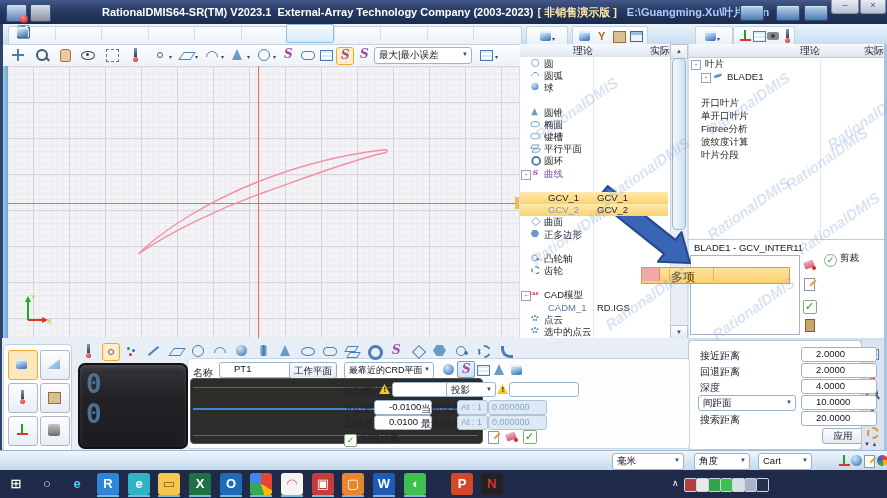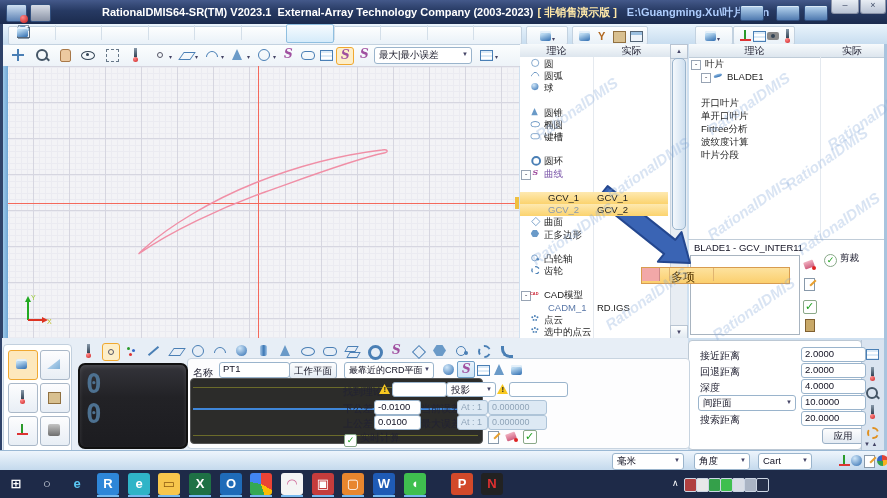--- a/index.html
+++ b/index.html
@@ -106,21 +106,21 @@
       linear-gradient(#ebebf1 1px,transparent 1px),linear-gradient(90deg,#ebebf1 1px,transparent 1px);
     background-size:36px 36px,36px 36px,6px 6px,6px 6px;
     background-position:0 0,25px 0,1px 1px,1px 1px;}
   #vp-hline{position:absolute;left:0;top:137px;width:511px;height:1px;background:#f4695c}
   #vp-vline{position:absolute;left:250px;top:0;width:1px;height:274px;background:#f4695c}
   #vp-tick{position:absolute;left:507px;top:131px;width: 4px;height:12px;background:#f0c040}
   #edge-dark{position:absolute;left:0;top:24px;width:3px;height:426px;background:#2f4268}
   #edge-cyan{position:absolute;left:3px;top:66px;width:5px;height:274px;background:linear-gradient(90deg,#9cc8e8,#6fa6d4)}
   
   .phead{position:absolute;top:44px;height:13px;background:linear-gradient(#f7fafc,#dde6ee);
-    border-bottom:1px solid #bfccd8;font-size:10px;color:#223;text-align:center;line-height:13px}
+    border-bottom:1px solid #bfccd8;font-size:10px;color:#223;text-align:right;line-height:13px}
   .trow{position:absolute;height:12px;font-size:9.5px;line-height:12px;white-space:nowrap}
   .trow-hl{background:linear-gradient(#fee9b0,#fbd36e)}
   .tlabel{position:absolute;top:0}
   .tactual{position:absolute;left:77px;top:0}
   .tx-purple{color:#7a55a8}.tx-muted{color:#8898b0}.tx-blue{color:#5a78a8}.tx-orange{color:#c8861a}
   .exbox{position:absolute;top:2px;width:8px;height:8px;border:1px solid #98a4b4;background:#fff;
     font-size:8px;line-height:6px;text-align:center;color:#445}
   .tic{position:absolute;width:16px;height:16px;transform:scale(.65);transform-origin:0 2px}
   .colline{position:absolute;width:1px;background:#e4e9ef}
   #mid-sb{position:absolute;left:670px;top:44px;width:16px;height:294px;background:#e8edf3;border-left:1px solid #cdd6e0}
@@ -141,21 +141,21 @@
   #ov-label{position:absolute;left:29px;top:1px;font-size:12px;color:#5a3c08}
   .ov-div{position:absolute;left:71px;top:0;width:1px;height:13px;background:#e0b470}
   #clipwrap{position:absolute;left:824px;top:252px;font-size:9.5px;color:#223}
   .ckc{display:inline-block;width:11px;height:11px;border:1px solid #88a888;border-radius:50%;background:#fff;
     color:#18a018;font:bold 9px "DejaVu Sans",sans-serif;text-align:center;line-height:11px;vertical-align:-2px;margin-right:3px}
   
   #params-box{position:absolute;left:688px;top:340px;width:172px;height:108px;background:#fff;
     border:1px solid #bcc8d4;border-radius:4px}
   .plabel{position:absolute;font-size:10px;color:#223}
   .inp{position:absolute;background:#fff;border:1px solid #9ab4cc;border-radius:3px;font-size:9.5px;
-    line-height:12px;padding-left:3px;color:#112;white-space:nowrap;overflow:hidden}
+    line-height:12px;padding-left:14px;color:#112;white-space:nowrap;overflow:hidden}
   .sel{position:absolute;background:#fff;border:1px solid #9ab4cc;border-radius:3px;font-size:9.5px;color:#112;white-space:nowrap}
   .sel .sel-t{position:absolute;left:4px;top:1px}
   .sel .sel-a{position:absolute;right:3px;top:3px;font-size:6px;color:#446}
   .btn{position:absolute;background:linear-gradient(#fdfdfe,#e4ebf3);border:1px solid #9ab0c6;border-radius:3px;
     font-size:9.5px;text-align:center;color:#112}
   #right-strip{position:absolute;left:861px;top:340px;width:23px;height:110px;background:#dae4f0;border-left:1px solid #b8c6d6}
   
   #bottom-bg{position:absolute;left:2px;top:338px;width:686px;height:112px;background:#e7eef6}
   #left-panel{position:absolute;left:3px;top:344px;width:67px;height:118px;background:#fff;
     border:1px solid #c2d0de;border-radius:4px}
@@ -479,20 +479,24 @@
       <div class="tlabel" style="left: 24px; top: 0px;">圆锥</div>
     </div>
     <div class="trow" style="left: 520px; top: 131.08px; width: 148px; height: 12px;">
       <div class="ic sh-slot tic" style="left: 10px; top: -1px;"></div>
       <div class="tlabel" style="left: 24px; top: 0px;">键槽</div>
     </div>
     <div class="trow" style="left: 520px; top: 118.9px; width: 148px; height: 12px;">
       <div class="ic sh-ell tic" style="left: 10px; top: -1px;"></div>
       <div class="tlabel" style="left: 24px; top: 0px;">椭圆</div>
     </div>
+    <div class="trow" style="left: 520px; top: 143.26px; width: 148px; height: 12px;">
+      <div class="ic sh-par tic" style="left: 10px; top: -1px;"></div>
+      <div class="tlabel" style="left: 24px; top: 0px;">平行平面</div>
+    </div>
     <div class="trow" style="left: 520px; top: 155.44px; width: 148px; height: 12px;">
       <div class="ic sh-ring tic" style="left: 10px; top: -1px;"></div>
       <div class="tlabel" style="left: 24px; top: 0px;">圆环</div>
     </div>
     <div class="trow" style="left: 520px; top: 167.62px; width: 148px; height: 12px;">
       <div class="exbox" style="left: 1px; top: 2px; width: 8px; height: 8px;">-</div>
       <div class="ic sh-curve tic" style="left: 10px; top: -1px;"></div>
       <div class="tlabel tx-purple" style="left: 24px; top: 0px;">曲线</div>
     </div>
     <div class="trow trow-hl" style="left: 520px; top: 191.98px; width: 148px; height: 12px;">

